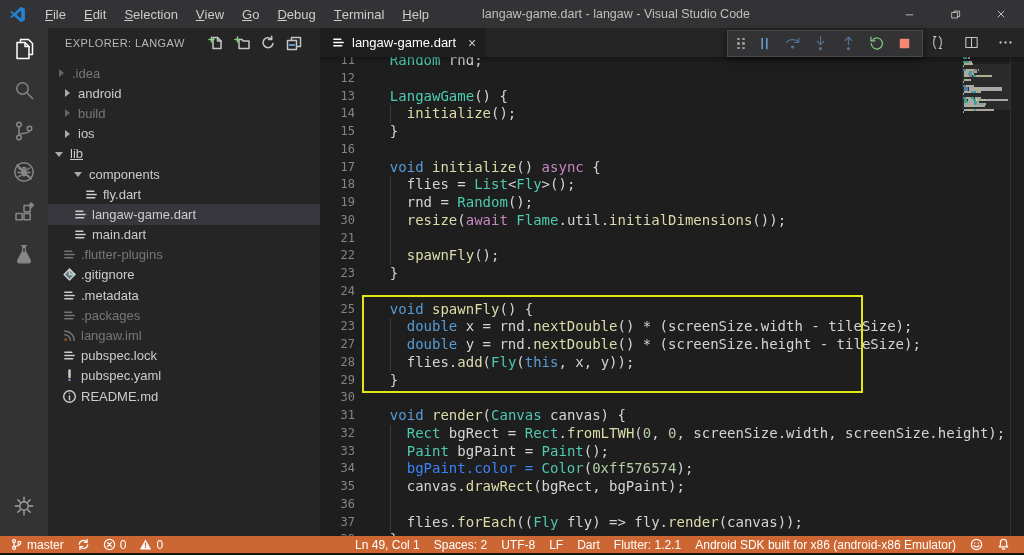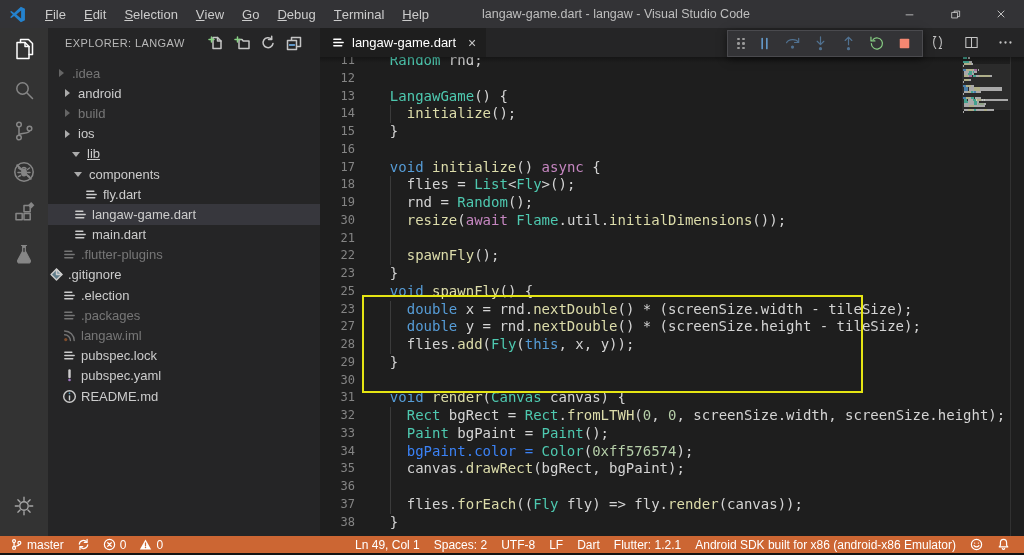--- a/index.html
+++ b/index.html
@@ -266,21 +266,21 @@
           <span class="tree-label">android</span>
         </div>
         <div class="tree-row dim" style="padding-left: 13px;">
           <span class="tw collapsed"></span>
           <span class="tree-label">build</span>
         </div>
         <div class="tree-row" style="padding-left: 13px;">
           <span class="tw collapsed"></span>
           <span class="tree-label">ios</span>
         </div>
-        <div class="tree-row" style="padding-left: 22px; text-decoration: underline;">
+        <div class="tree-row" style="padding-left: 5px; text-decoration: underline;">
           <span class="tw expanded"></span>
           <span class="tree-label">lib</span>
         </div>
         <div class="tree-row" style="padding-left: 24px;">
           <span class="tw expanded"></span>
           <span class="tree-label">components</span>
         </div>
         <div class="tree-row" style="padding-left: 35px;">
           <span class="f-icon">
             <svg viewBox="0 0 16 16" stroke="#ADB5BD" stroke-width="1.7">
@@ -306,36 +306,36 @@
           <span class="tree-label">main.dart</span>
         </div>
         <div class="tree-row dim" style="padding-left: 13px;">
           <span class="f-icon">
             <svg viewBox="0 0 16 16" stroke="#ADB5BD" stroke-width="1.7">
               <path d="M3 4.5h7.5M3 8h10M3 11.5h8.5"></path>
             </svg>
           </span>
           <span class="tree-label">.flutter-plugins</span>
         </div>
-        <div class="tree-row" style="">
+        <div class="tree-row" style="padding-left: 13px;">
           <span class="f-icon">
             <svg viewBox="0 0 16 16" stroke="none">
               <rect x="3.9" y="3.9" width="8.2" height="8.2" transform="rotate(45 8 8)" style="fill:#5F7C8A"></rect>
               <path d="M8 2.3L13.7 8 8 8z" style="fill:#7D98A5"></path>
             </svg>
           </span>
           <span class="tree-label">.gitignore</span>
         </div>
         <div class="tree-row" style="padding-left: 13px;">
           <span class="f-icon">
             <svg viewBox="0 0 16 16" stroke="#ADB5BD" stroke-width="1.7">
               <path d="M3 4.5h7.5M3 8h10M3 11.5h8.5"></path>
             </svg>
           </span>
-          <span class="tree-label">.election</span>
+          <span class="tree-label">.metadata</span>
         </div>
         <div class="tree-row dim" style="padding-left: 13px;">
           <span class="f-icon">
             <svg viewBox="0 0 16 16" stroke="#ADB5BD" stroke-width="1.7">
               <path d="M3 4.5h7.5M3 8h10M3 11.5h8.5"></path>
             </svg>
           </span>
           <span class="tree-label">.packages</span>
         </div>
         <div class="tree-row dim" style="padding-left: 13px;">
@@ -514,20 +514,24 @@
         </div>
         <div class="cl">
           <span class="ln">22</span>
           <span class="ct"><i class="guide"></i><span class="tk" style="color: rgb(212, 212, 212);">    </span><span class="tk" style="color: rgb(220, 220, 170);">spawnFly</span><span class="tk" style="color: rgb(212, 212, 212);">();</span></span>
         </div>
         <div class="cl">
           <span class="ln">23</span>
           <span class="ct"><span class="tk" style="color: rgb(212, 212, 212);">  }</span></span>
         </div>
         <div class="cl">
+          <span class="ln">24</span>
+          <span class="ct"></span>
+        </div>
+        <div class="cl">
           <span class="ln">25</span>
           <span class="ct"><span class="tk" style="color: rgb(212, 212, 212);">  </span><span class="tk" style="color: rgb(86, 156, 214);">void</span><span class="tk" style="color: rgb(212, 212, 212);"> </span><span class="tk" style="color: rgb(220, 220, 170);">spawnFly</span><span class="tk" style="color: rgb(212, 212, 212);">() {</span></span>
         </div>
         <div class="cl">
           <span class="ln">23</span>
           <span class="ct"><i class="guide"></i><span class="tk" style="color: rgb(212, 212, 212);">    </span><span class="tk" style="color: rgb(86, 156, 214);">double</span><span class="tk" style="color: rgb(212, 212, 212);"> x = rnd.</span><span class="tk" style="color: rgb(220, 220, 170);">nextDouble</span><span class="tk" style="color: rgb(212, 212, 212);">() * (screenSize.width - tileSize);</span></span>
         </div>
         <div class="cl">
           <span class="ln">27</span>
           <span class="ct"><i class="guide"></i><span class="tk" style="color: rgb(212, 212, 212);">    </span><span class="tk" style="color: rgb(86, 156, 214);">double</span><span class="tk" style="color: rgb(212, 212, 212);"> y = rnd.</span><span class="tk" style="color: rgb(220, 220, 170);">nextDouble</span><span class="tk" style="color: rgb(212, 212, 212);">() * (screenSize.height - tileSize);</span></span>

